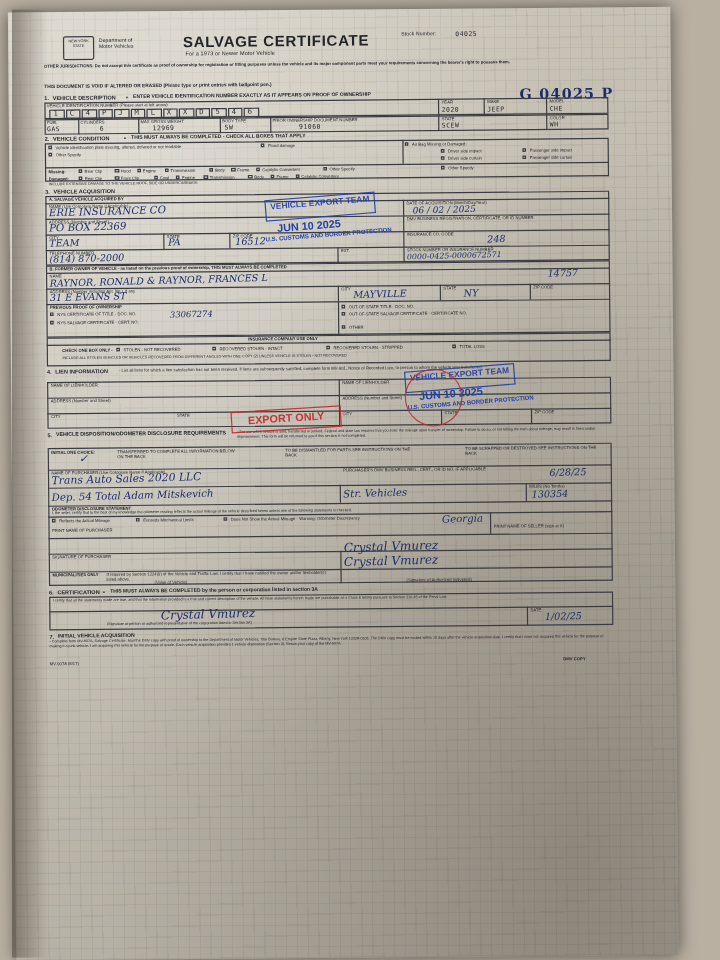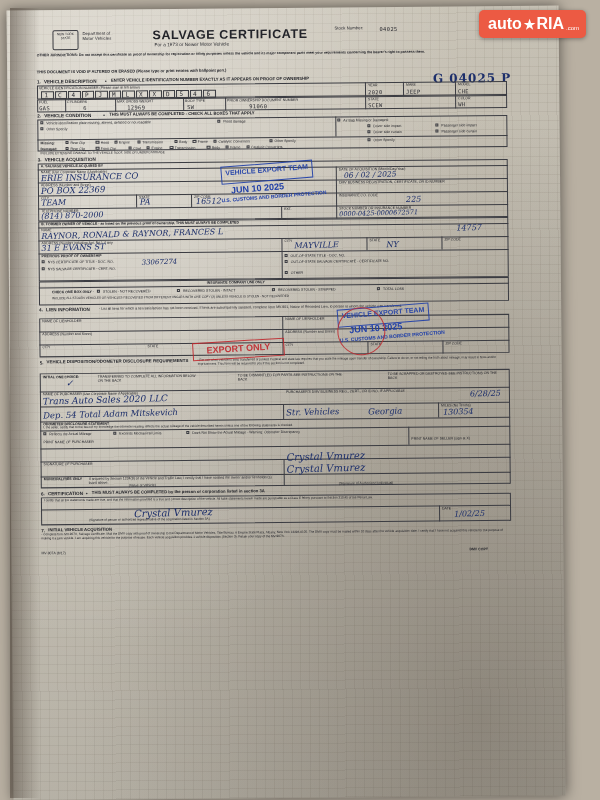--- a/index.html
+++ b/index.html
@@ -359,21 +359,21 @@
     <div class="hw" style="left:5px; top:162px; font-size:8.5px;">PO BOX 22369</div>
     <div class="tiny" style="left:303px; top:159px;">DMV BUSINESS REGISTRATION, CERTIFICATE, OR ID NUMBER</div>
 
     <div class="tiny" style="left:5px; top:172px;">CITY</div>
     <div class="tiny" style="left:103px; top:172px;">STATE</div>
     <div class="tiny" style="left:158px; top:172px;">ZIP CODE</div>
     <div class="hw" style="left:5px; top:175px; font-size:8px;">TEAM</div>
     <div class="hw" style="left:104px; top:175px; font-size:8px;">PA</div>
     <div class="hw" style="left:160px; top:175px; font-size:8px;">16512</div>
     <div class="tiny" style="left:303px; top:172px;">INSURANCE CO. CODE</div>
-    <div class="hw" style="left:370px; top:175px; font-size:8px;">225</div>
+    <div class="hw" style="left:370px; top:175px; font-size:8px;">248</div>
 
     <div class="tiny" style="left:5px; top:185px;">TELEPHONE NUMBER</div>
     <div class="tiny" style="left:248px; top:185px;">EXT.</div>
     <div class="hw" style="left:5px; top:188px; font-size:8px;">(814) 870-2000</div>
     <div class="tiny" style="left:303px; top:185px;">STOCK NUMBER OR INSURANCE NUMBER</div>
     <div class="hw" style="left:303px; top:189px; font-size:6.5px;">0000-0425-0000672571</div>
 
     <div class="box" style="left:2px; top:197px; width:470px; height:60px;"></div>
     <div class="tiny" style="left:5px; top:198px; font-weight:bold;">B. FORMER OWNER OF VEHICLE - as listed on the previous proof of ownership, THIS MUST ALWAYS BE COMPLETED</div>
     <div class="hl" style="left:2px; top:203px; width:470px;"></div>
@@ -462,25 +462,25 @@
 
     <div class="tiny" style="left:5px; top:351px; font-weight:bold;">INITIAL ONE CHOICE:</div>
     <div class="tiny" style="left:60px; top:351px; width:100px;">TRANSFERRED TO COMPLETE ALL INFORMATION BELOW ON THE BACK</div>
     <div class="tiny" style="left:200px; top:351px; width:110px;">TO BE DISMANTLED FOR PARTS-SEE INSTRUCTIONS ON THE BACK</div>
     <div class="tiny" style="left:350px; top:351px; width:115px;">TO BE SCRAPPED OR DESTROYED-SEE INSTRUCTIONS ON THE BACK</div>
     <div class="hw" style="left:28px; top:354px; font-size:9px;">✓</div>
 
     <div class="tiny" style="left:5px; top:368px;">NAME OF PURCHASER (Use Corporate Name if Applicable)</div>
     <div class="tiny" style="left:248px; top:368px;">PURCHASER'S DMV BUSINESS REG., CERT., OR ID NO. IF APPLICABLE</div>
     <div class="hw" style="left:5px; top:371px; font-size:9px;">Trans Auto Sales 2020 LLC</div>
-    <div class="hw" style="left:420px; top:370px; font-size:8px;margin-left:12px;">6/28/25</div>
+    <div class="hw" style="left:420px; top:370px; font-size:8px;">6/28/25</div>
 
     <div class="hw" style="left:5px; top:386px; font-size:8.5px;">Dep. 54 Total Adam Mitskevich</div>
     <div class="hw" style="left:248px; top:386px; font-size:8.5px;">Str. Vehicles</div>
-    <div class="hw" style="left:330px; top:386px; font-size:8.5px;">Georgia</div>
+    <div class="hw" style="left:330px; top:408px; font-size:8.5px;">Georgia</div>
     <div class="tiny" style="left:403px; top:383px;">MILES (No Tenths)</div>
     <div class="hw" style="left:405px; top:388px; font-size:8px;">130354</div>
 
     <div class="tiny" style="left:5px; top:398px; font-weight:bold;">ODOMETER DISCLOSURE STATEMENT</div>
     <div class="tiny6" style="left:5px; top:402px; width:300px;">I, the seller, certify that to the best of my knowledge the odometer reading reflects the actual mileage of the vehicle described herein unless one of the following statements is checked.</div>
 
     <div class="cb" style="left:5px; top:408px;"></div>
     <div class="tiny" style="left:11px; top:408px;">Reflects the Actual Mileage</div>
     <div class="cb" style="left:75px; top:408px;"></div>
     <div class="tiny" style="left:81px; top:408px;">Exceeds Mechanical Limits</div>
@@ -522,19 +522,13 @@
     <div class="bluestamp" style="left:178px; top:172px; font-size:5px; width:120px; white-space:normal; text-align:center; transform:rotate(-4deg);">U.S. CUSTOMS AND BORDER PROTECTION</div>
 
     <div class="stampbox" style="left:300px; top:285px; width:90px; height:14px; font-size:7px; padding-top:2px;">VEHICLE EXPORT TEAM</div>
     <div class="bluestamp" style="left:312px; top:302px; font-size:9px; transform:rotate(-4deg);">JUN 10 2025</div>
     <div class="bluestamp" style="left:295px; top:313px; font-size:5px; width:120px; white-space:normal; text-align:center; transform:rotate(-4deg);">U.S. CUSTOMS AND BORDER PROTECTION</div>
     <div class="circstamp" style="left:300px; top:286px; width:46px; height:46px;"></div>
 
     <div class="redbox" style="left:155px; top:318px; width:90px; height:14px; font-size:9px; padding-top:2px;">EXPORT ONLY</div>
   </div>
 
-  <div class="logo">
-    <span class="brand">auto</span>
-    <span class="star">★</span>
-    <span class="ria">RIA</span>
-    <span class="dom">.com</span>
-  </div>
 </div>
 
 </body></html>

